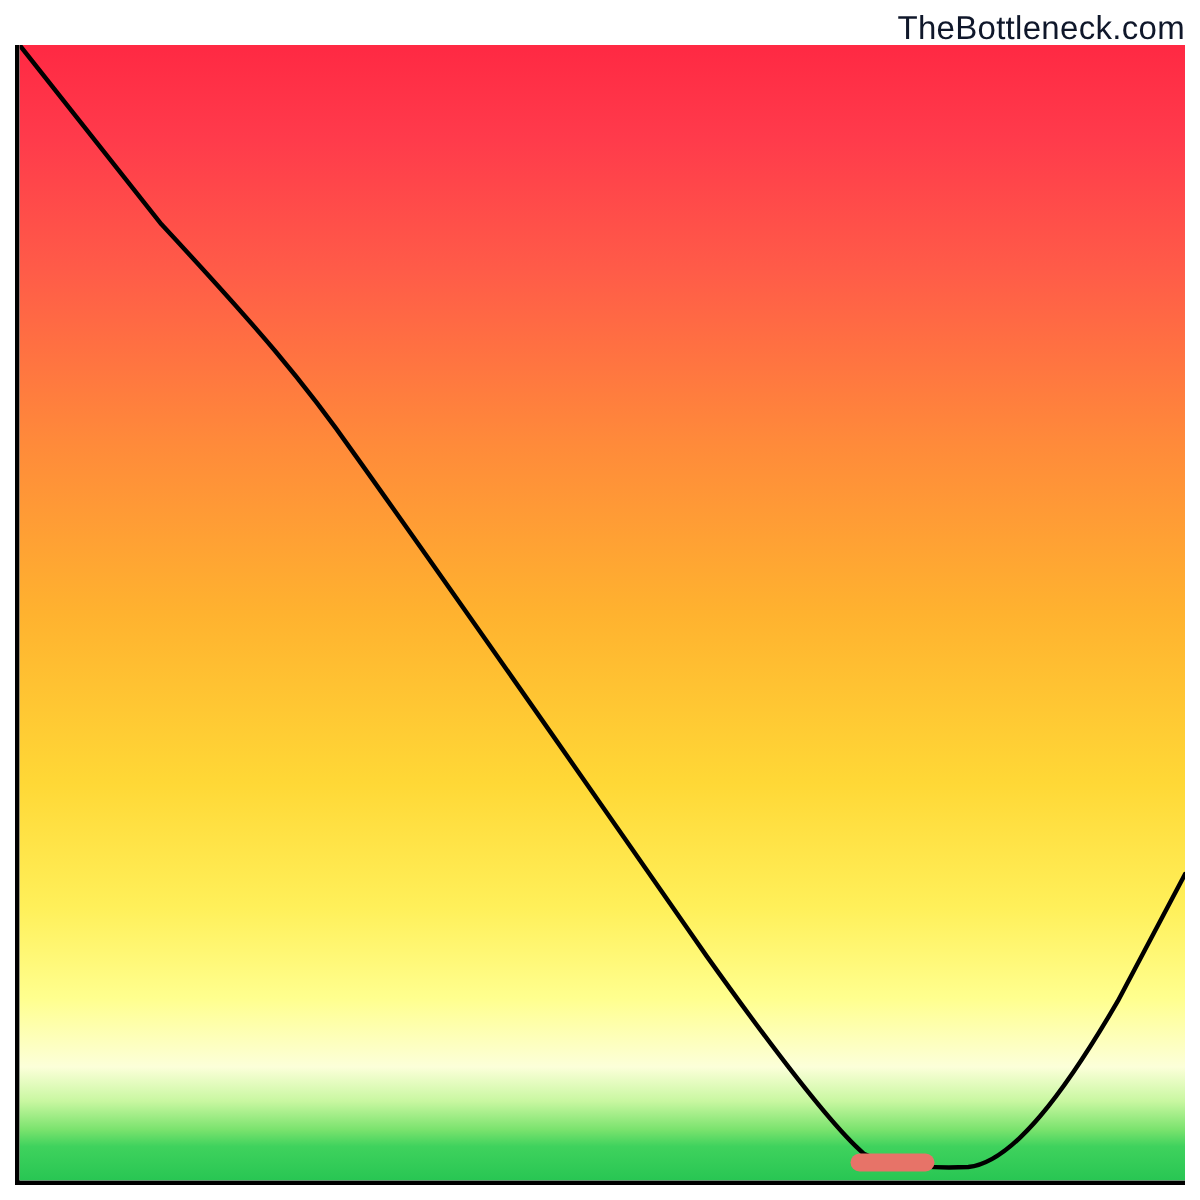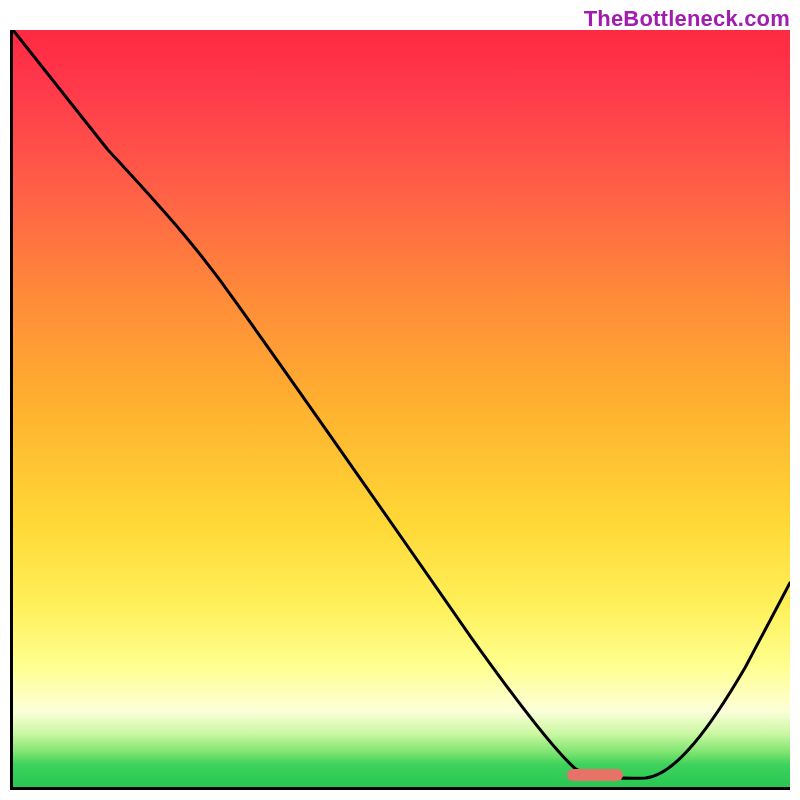--- a/index.html
+++ b/index.html
@@ -14,22 +14,22 @@
   .stage {
     position: relative;
     width: 800px;
     height: 800px;
   }
   .watermark {
     position: absolute;
     top: 6px;
     right: 10px;
     font-size: 22px;
-    font-weight: 700;
-    color: #a21caf;
+    font-weight: 400;
+    color: #0f172a;
     letter-spacing: 0.2px;
   }
   .plot-frame {
     position: absolute;
     left: 10px;
     top: 30px;
     width: 780px;
     height: 760px;
     border-left: 3px solid #000;
     border-bottom: 3px solid #000;

